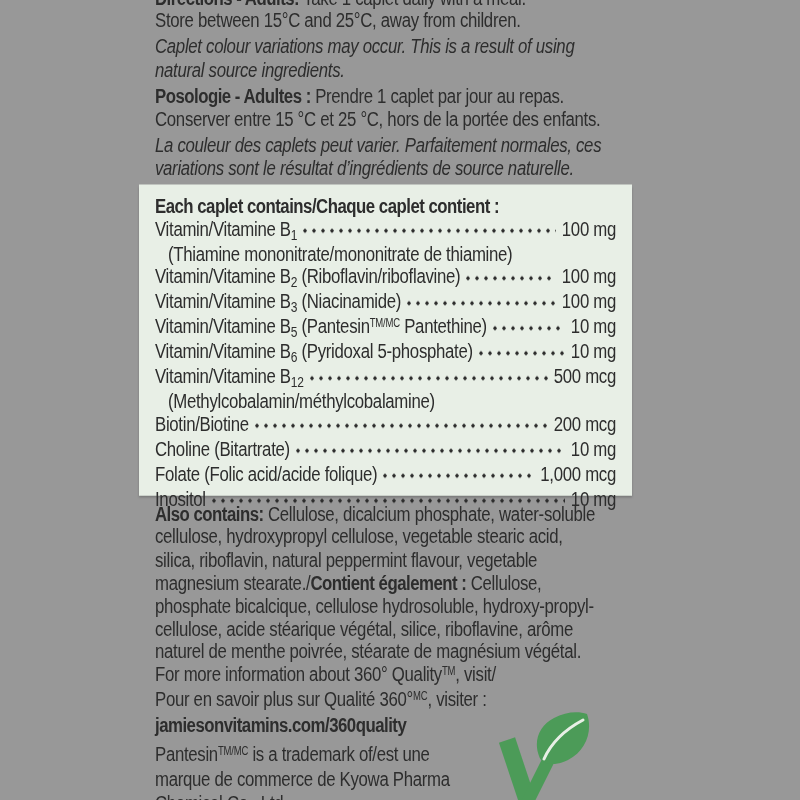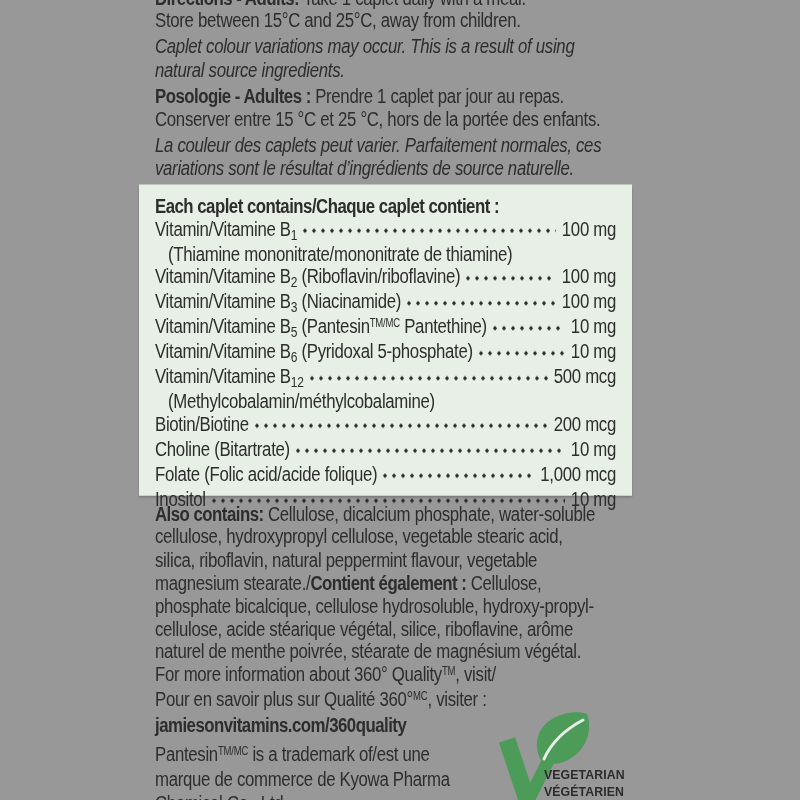--- a/index.html
+++ b/index.html
@@ -149,17 +149,13 @@
 
 <div class="badge">
   <svg width="150" height="140" viewBox="0 0 150 140">
     <g fill="none" stroke="#4c9b58">
       <line x1="21" y1="73" x2="41" y2="133" stroke-width="17"></line>
       <line x1="41" y1="136" x2="66" y2="86" stroke-width="12.5"></line>
     </g>
     <path fill="#4c9b58" d="M101,47 C107,64 100,84 82,93 C70,99 56,99 53,89 C47,73 54,58 68,51 C79,45 92,44 101,47 Z"></path>
     <path fill="none" stroke="#e8efe6" stroke-width="3" stroke-linecap="round" d="M58,92 C66,74 82,61 97,53"></path>
   </svg>
-  <div class="veg-text">
-    <div>VEGETARIAN</div>
-    <div>VÉGÉTARIEN</div>
-  </div>
 </div>
 
 </body></html>

